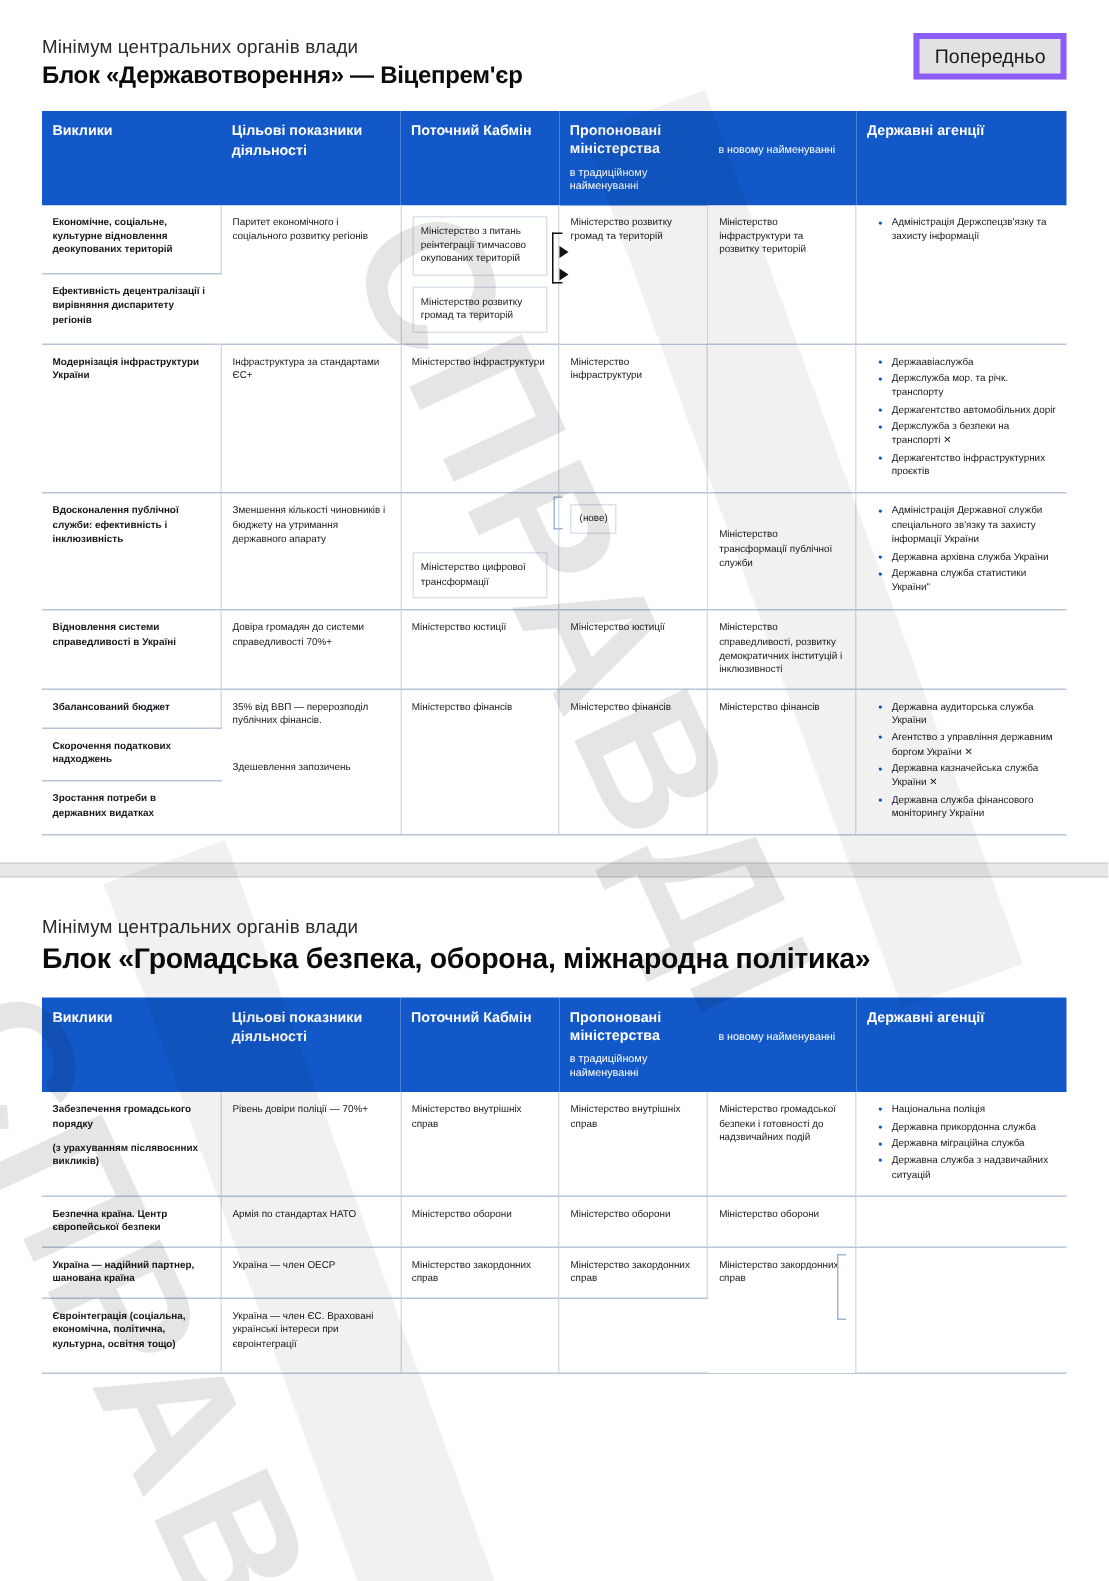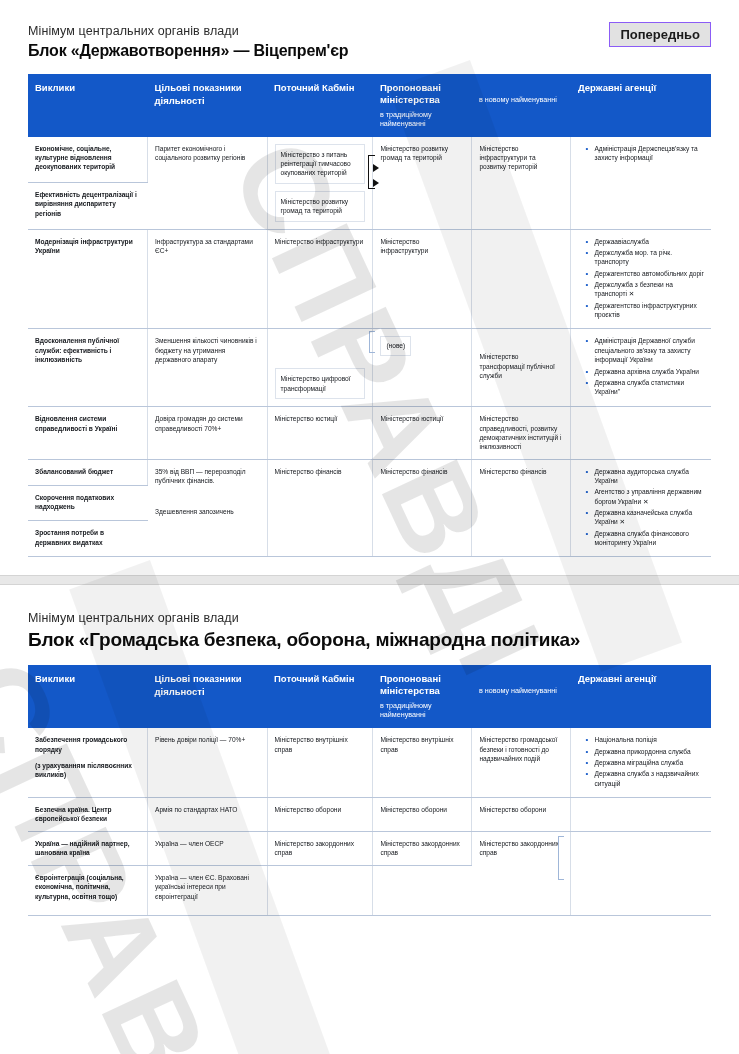--- a/index.html
+++ b/index.html
@@ -62,26 +62,25 @@
     font-weight: bold;
     color: #0b0b0b;
     margin: 0 0 14px 0;
     letter-spacing: -0.2px;
   }
   .prelim-badge {
     position: absolute;
     right: 28px;
     top: 22px;
     background: #e2e2e2;
-    border: 1px solid #8b5cf6;
+    border: 4px solid #8b5cf6;
     color: #1b1b1b;
     font-size: 13px;
     padding: 4px 10px;
     z-index: 6;
-    font-weight: bold;
   }
 
   table.grid {
     width: 100%;
     border-collapse: collapse;
     table-layout: fixed;
   }
   table.grid th {
     background: #1358c8;
     color: #ffffff;

